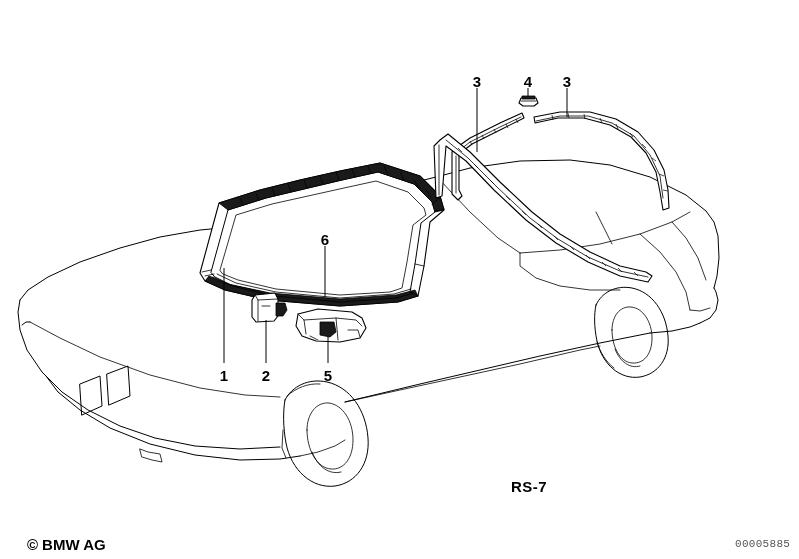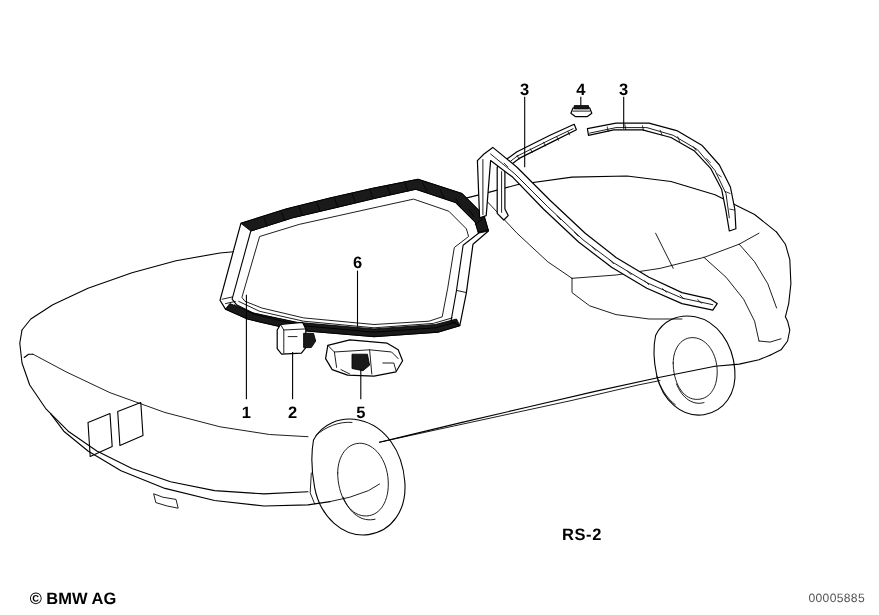--- a/index.html
+++ b/index.html
@@ -65,21 +65,21 @@
   }
   #copyright-symbol {
     font-size: 15px;
     margin-right: 4px;
     line-height: 15px;
   }
   #serial-number {
     position: absolute;
     left: 735px;
     top: 538px;
-    font-family: Liberation Sans, sans-serif;
+    font-family: Liberation Mono, monospace;
     font-size: 11px;
     letter-spacing: 0.3px;
     color: #555555;
     white-space: nowrap;
   }
   .ln { fill: none; stroke: #000000; stroke-width: 1; stroke-linecap: round; stroke-linejoin: round; }
   .ln-thin { fill: none; stroke: #000000; stroke-width: 0.8; stroke-linecap: round; stroke-linejoin: round; }
   .leader { fill: none; stroke: #000000; stroke-width: 1; }
   .seal-fill { fill: #ffffff; stroke: #000000; stroke-width: 1.1; stroke-linejoin: round; }
   .hatch { stroke: #000000; stroke-width: 0.7; }
@@ -396,21 +396,21 @@
   </svg>
 
   <div class="callout-label" style="left:224px; top:368px;">1</div>
   <div class="callout-label" style="left:266px; top:368px;">2</div>
   <div class="callout-label" style="left:477px; top:74px;">3</div>
   <div class="callout-label" style="left:528px; top:74px;">4</div>
   <div class="callout-label" style="left:567px; top:74px;">3</div>
   <div class="callout-label" style="left:328px; top:368px;">5</div>
   <div class="callout-label" style="left:325px; top:232px;">6</div>
 
-  <div id="footer-code">RS-2</div>
+  <div id="footer-code">RS-7</div>
 
   <div id="copyright-block">
     <span id="copyright-symbol">©</span>
     <span>BMW AG</span>
   </div>
 
   <div id="serial-number">00005885</div>
 
 </div>
 

